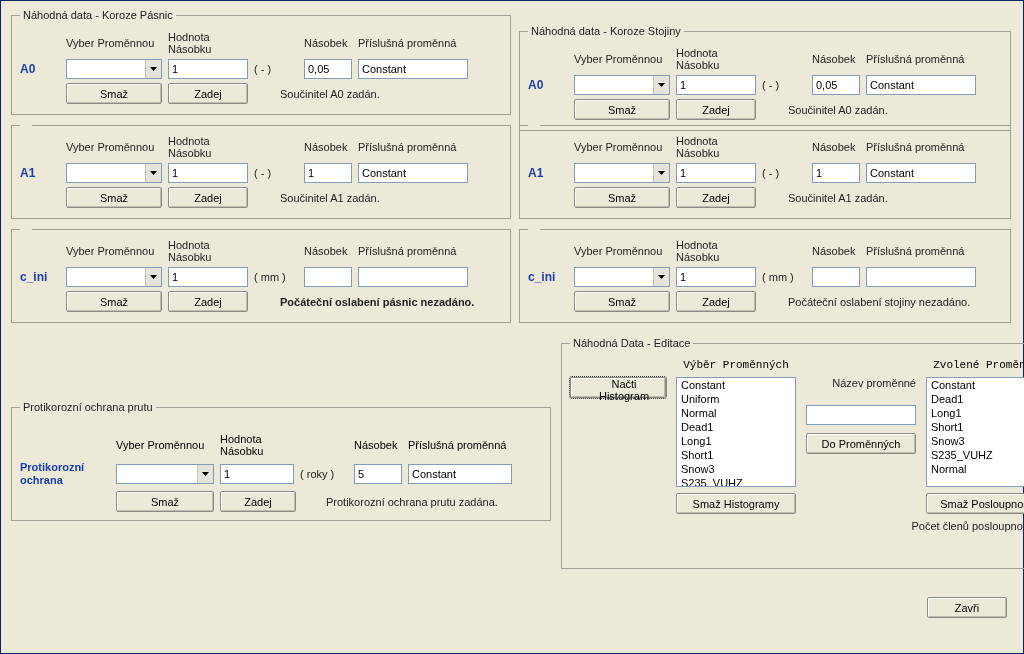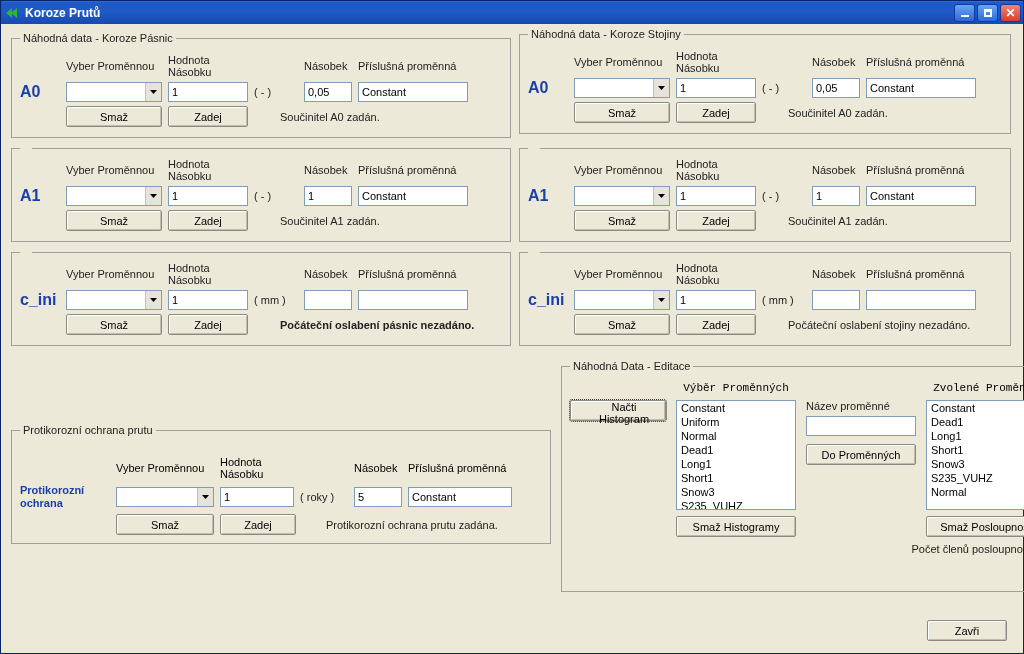--- a/index.html
+++ b/index.html
@@ -67,21 +67,21 @@
     display: grid;
     grid-template-columns: 40px 96px 80px 44px 48px 110px;
     column-gap: 6px;
     align-items: center;
     margin-bottom: 4px;
   }
   .row.labels .lbl { font-size: 11px; color: #222; }
   .rowlabel {
     font-weight: bold;
     color: #1A3EAA;
-    font-size: 16px;
+    font-size: 12px;
   }
   .row2 {
     display: grid;
     grid-template-columns: 40px 96px 80px 1fr;
     column-gap: 6px;
     align-items: center;
     margin-top: 4px;
   }
 
   .pk-row {
@@ -170,40 +170,20 @@
     font-size: 11px;
     color: #222;
     margin-top: 6px;
   }
 </style>
 </head>
 <body>
 
 <div class="window">
 
-  <div class="titlebar">
-    <div class="titlebar-icon">
-      <svg width="14" height="14" viewBox="0 0 14 14">
-        <polygon points="11,2 5,7 11,12" fill="#2DB52D"></polygon>
-        <polygon points="6,2 0,7 6,12" fill="#2DB52D"></polygon>
-      </svg>
-    </div>
-    <div class="title-text">Koroze Prutů</div>
-    <div class="win-buttons">
-      <div class="win-btn blue">
-          <div class="min-line"></div>
-        </div>
-      <div class="win-btn blue">
-          <div class="max-box"></div>
-        </div>
-      <div class="win-btn red">
-          <span class="x-sym">✕</span>
-        </div>
-    </div>
-  </div>
 
   <div class="content">
 
     <fieldset class="group" style="left:10px; top:8px; width:500px; height:106px;">
       <legend>Náhodná data - Koroze Pásnic</legend>
       <div class="row labels">
         <span></span>
         <span class="lbl">Vyber Proměnnou</span>
         <span class="lbl">Hodnota Násobku</span>
         <span></span>
@@ -292,21 +272,21 @@
         <input class="txt readonly" value="" style="">
       </div>
       <div class="row2">
         <span></span>
         <button class="btn">Smaž</button>
         <button class="btn">Zadej</button>
         <span class="status-text" style="padding-left:26px;font-weight:bold;">Počáteční oslabení pásnic nezadáno.</span>
       </div>
     </fieldset>
 
-    <fieldset class="group" style="left:518px; top:4px; width:492px; height:106px;">
+    <fieldset class="group" style="left:518px; top:24px; width:492px; height:106px;">
       <legend>Náhodná data - Koroze Stojiny</legend>
       <div class="row labels">
         <span></span>
         <span class="lbl">Vyber Proměnnou</span>
         <span class="lbl">Hodnota Násobku</span>
         <span></span>
         <span class="lbl">Násobek</span>
         <span class="lbl">Příslušná proměnná</span>
       </div>
       <div class="row">
@@ -445,21 +425,21 @@
             <div>Constant</div>
             <div>Uniform</div>
             <div>Normal</div>
             <div>Dead1</div>
             <div>Long1</div>
             <div>Short1</div>
             <div>Snow3</div>
             <div>S235_VUHZ</div>
           </div>
         <div>
-          <div class="status-text" style="text-align:left; margin-bottom:4px;">Název proměnné</div>
+          <div class="status-text" style="text-align:right; margin-bottom:16px;">Název proměnné</div>
           <input class="txt" style="width: 100%; margin-bottom: 8px;">
           <button class="btn" style="width:100%;">Do Proměnných</button>
         </div>
         <div class="listbox" id="zvolene-list">
             <div>Constant</div>
             <div>Dead1</div>
             <div>Long1</div>
             <div>Short1</div>
             <div>Snow3</div>
             <div>S235_VUHZ</div>

